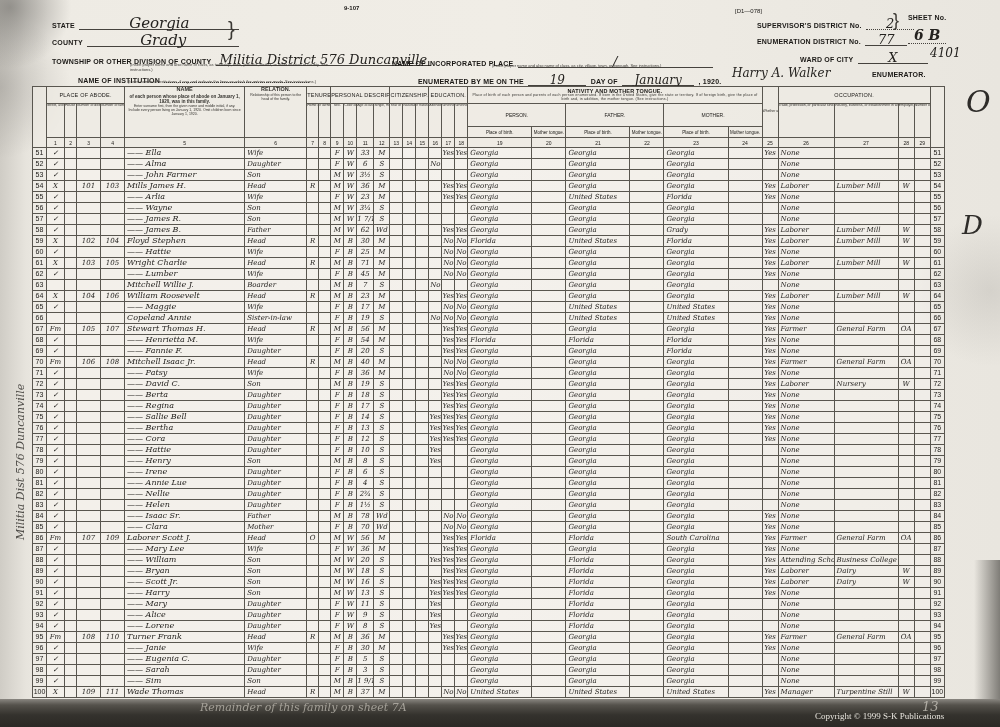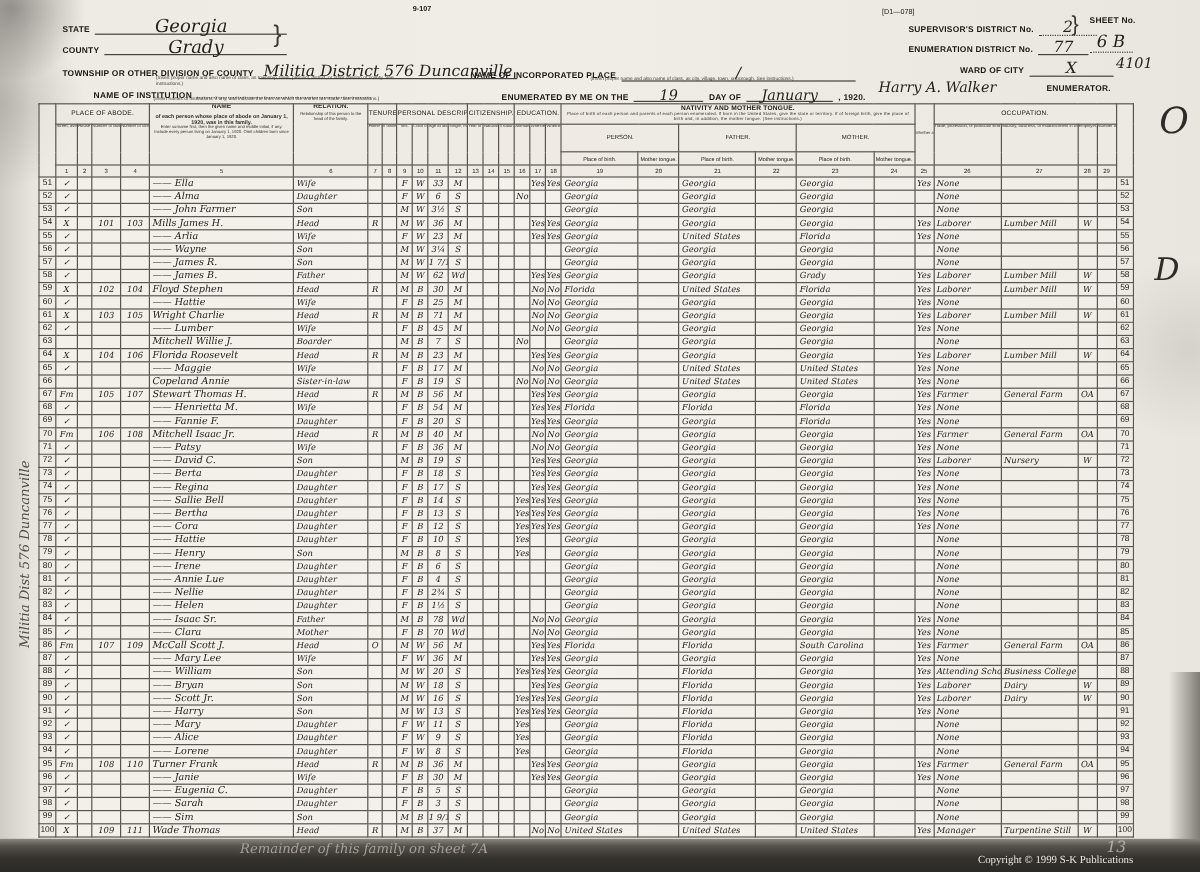--- a/index.html
+++ b/index.html
@@ -104,21 +104,21 @@
   <div class="abs" style="left:757px;top:14px;">
     <span class="lbl printed">SUPERVISOR'S DISTRICT No.</span>
     <span class="fill hw" style="width:48px;font-size:13px;line-height:10px;border-bottom-style:dotted;">2</span>
   </div>
   <div class="abs" style="left:757px;top:30px;">
     <span class="lbl printed">ENUMERATION DISTRICT No.</span>
     <span class="fill hw" style="width:42px;font-size:13px;line-height:10px;">77</span>
   </div>
   <div class="abs" style="left:893px;top:10px;font-size:18px;color:#3a3833;">}</div>
   <div class="abs lbl printed" style="left:908px;top:14px;">SHEET No.</div>
-  <div class="abs hw" style="left:908px;top:27px;font-size:14px;font-weight:normal;border-bottom:1px dotted #45423d;padding:0 6px;">6  B</div>
+  <div class="abs hw" style="left:908px;top:27px;font-size:14px;font-weight:bold;border-bottom:1px dotted #45423d;padding:0 6px;">6  B</div>
   <div class="abs" style="left:800px;top:48px;">
     <span class="lbl printed">WARD OF CITY</span>
     <span class="fill hw" style="width:70px;font-size:13px;line-height:10px;">X</span>
   </div>
   <div class="abs hw" style="left:930px;top:46px;font-size:12px;">4101</div>
 
   <table class="ct abs" style="left:32px;top:86px;width:913px;">
     <colgroup>
         <col style="width:14px">
         <col style="width:18px">
@@ -671,21 +671,21 @@
           <td class="hw"></td>
           <td class="hw"></td>
           <td class="rn">63</td>
         </tr>
         <tr>
           <td class="rn">64</td>
           <td class="hw">X</td>
           <td class="hw"></td>
           <td class="hw">104</td>
           <td class="hw">106</td>
-          <td class="hw lft nm">Florida Roosevelt</td>
+          <td class="hw lft nm">William Roosevelt</td>
           <td class="hw lft">Head</td>
           <td class="hw">R</td>
           <td class="hw"></td>
           <td class="hw">M</td>
           <td class="hw">B</td>
           <td class="hw">23</td>
           <td class="hw">M</td>
           <td class="hw"></td>
           <td class="hw"></td>
           <td class="hw"></td>
@@ -1397,21 +1397,21 @@
           <td class="hw"></td>
           <td class="hw"></td>
           <td class="rn">85</td>
         </tr>
         <tr>
           <td class="rn">86</td>
           <td class="hw">Fm</td>
           <td class="hw"></td>
           <td class="hw">107</td>
           <td class="hw">109</td>
-          <td class="hw lft nm">McCall Scott J.</td>
+          <td class="hw lft nm">Laborer Scott J.</td>
           <td class="hw lft">Head</td>
           <td class="hw">O</td>
           <td class="hw"></td>
           <td class="hw">M</td>
           <td class="hw">W</td>
           <td class="hw">56</td>
           <td class="hw">M</td>
           <td class="hw"></td>
           <td class="hw"></td>
           <td class="hw"></td>

